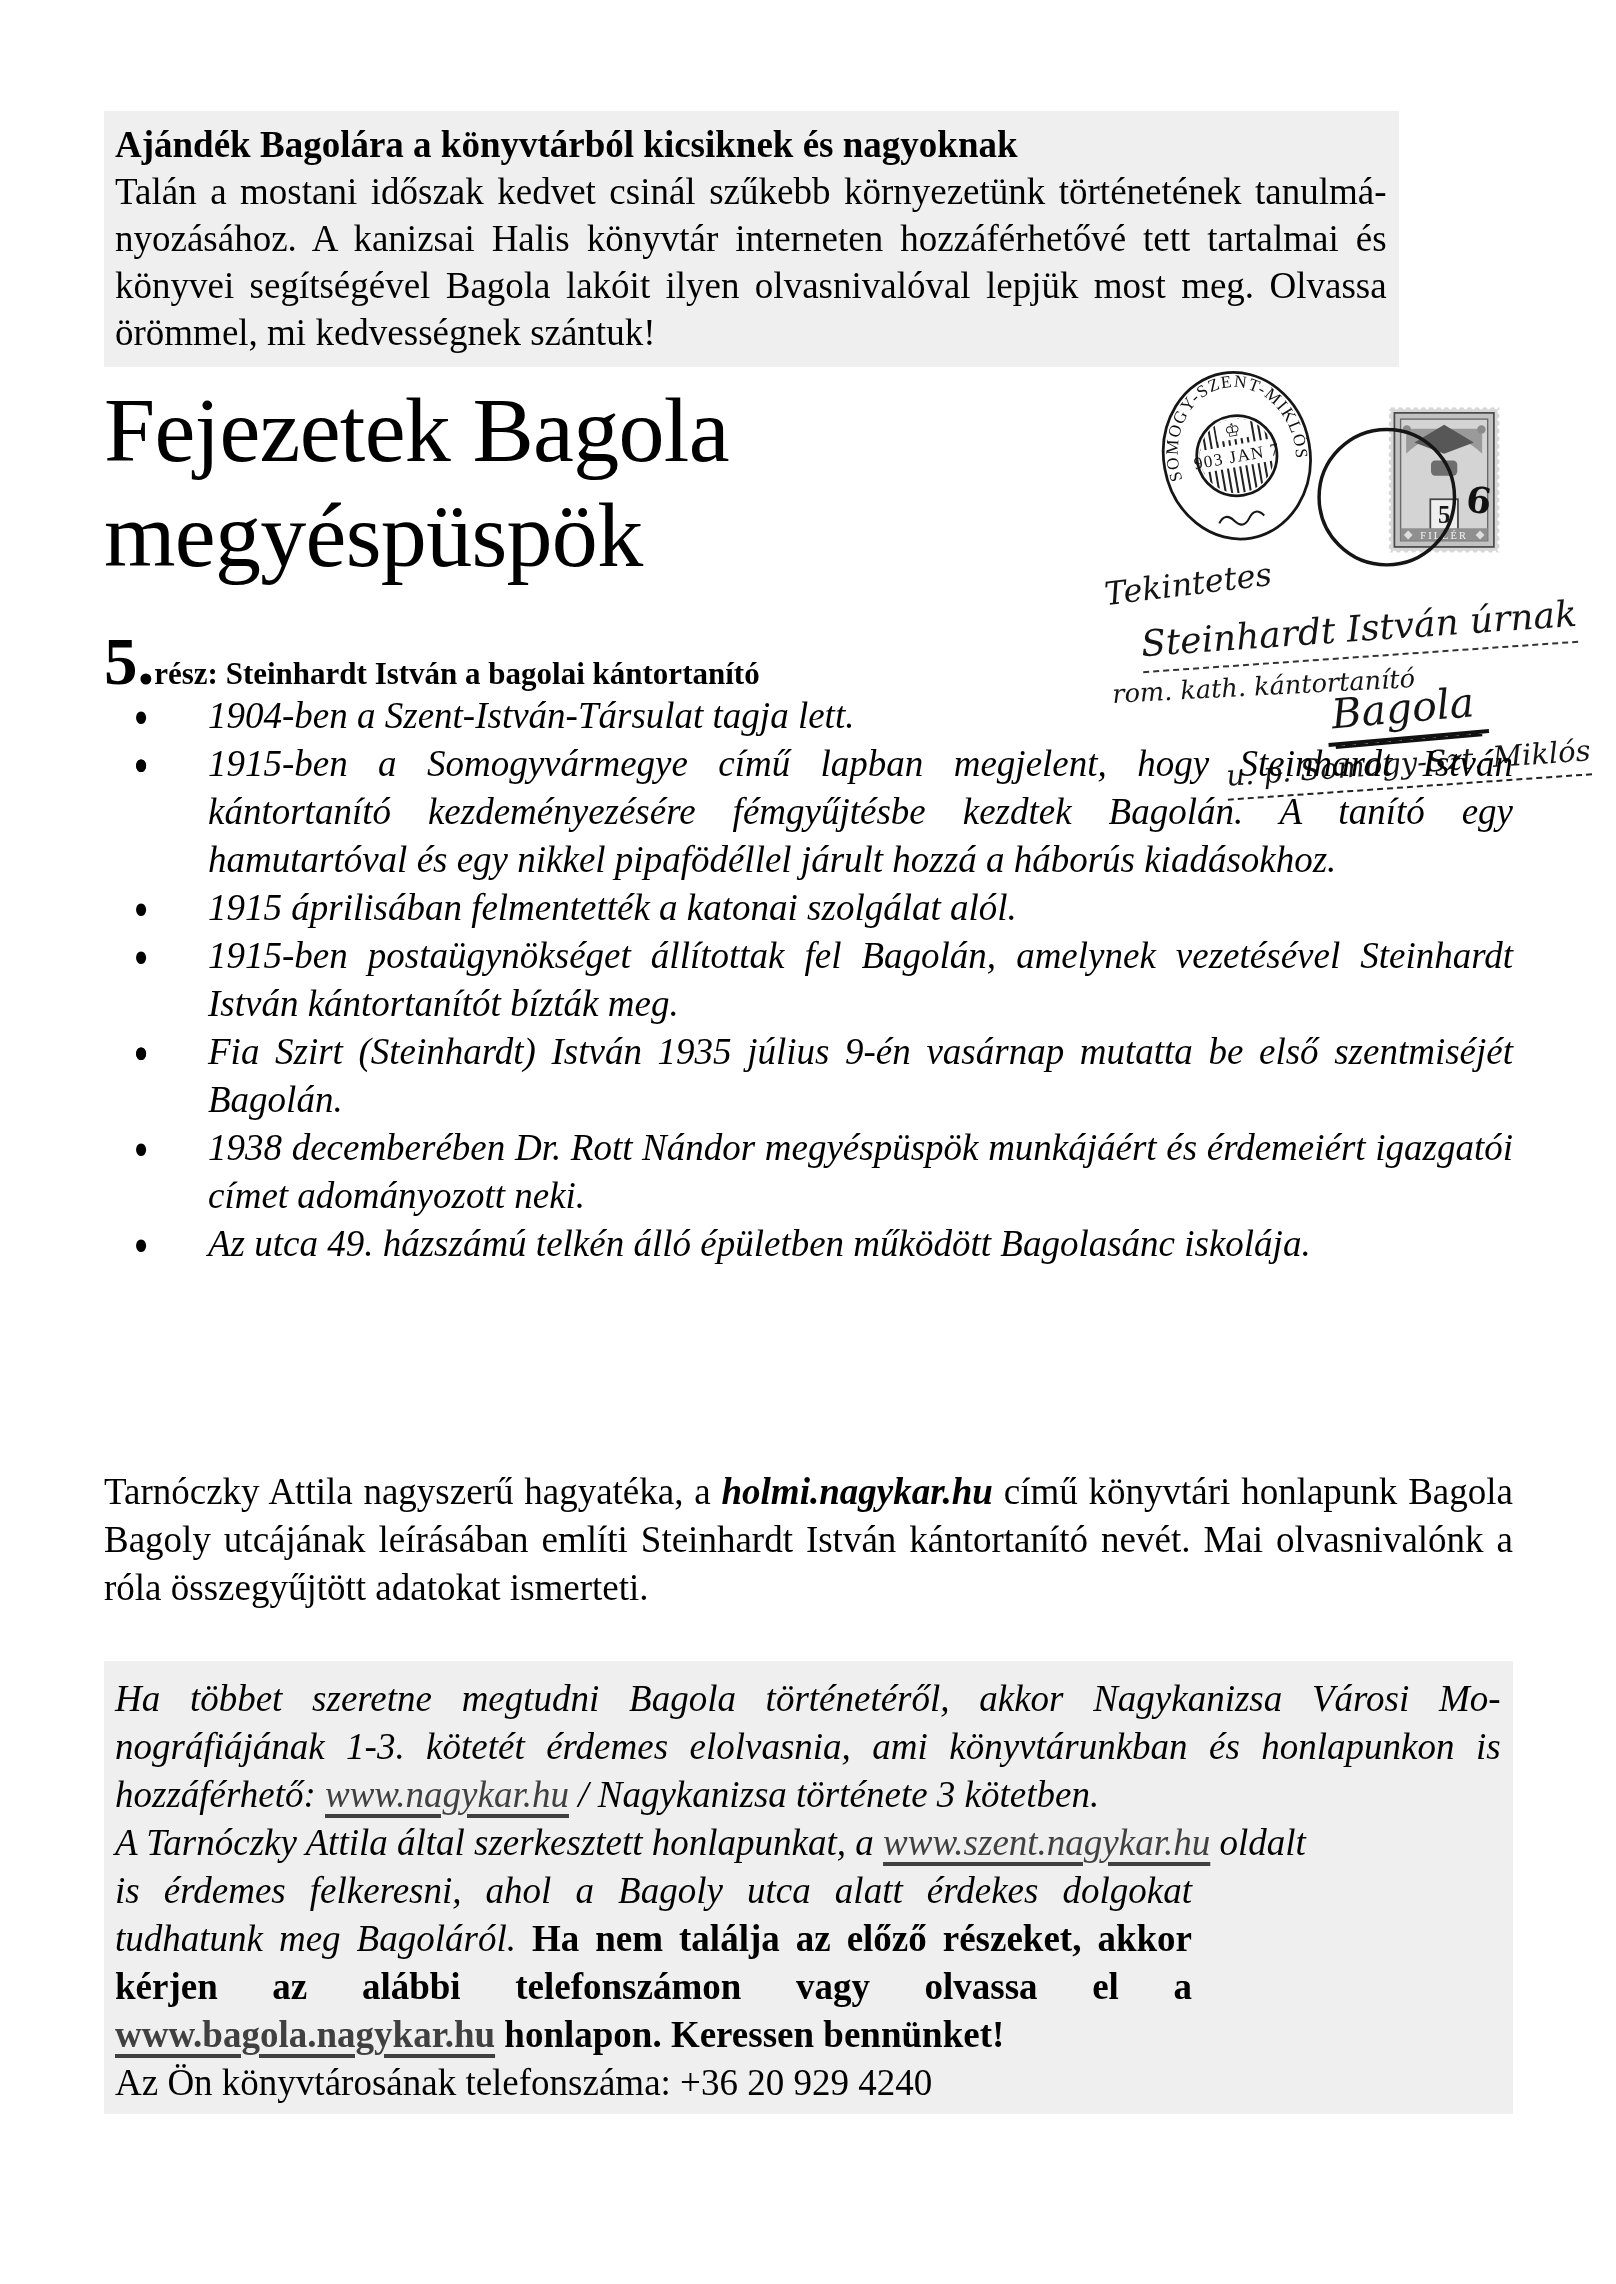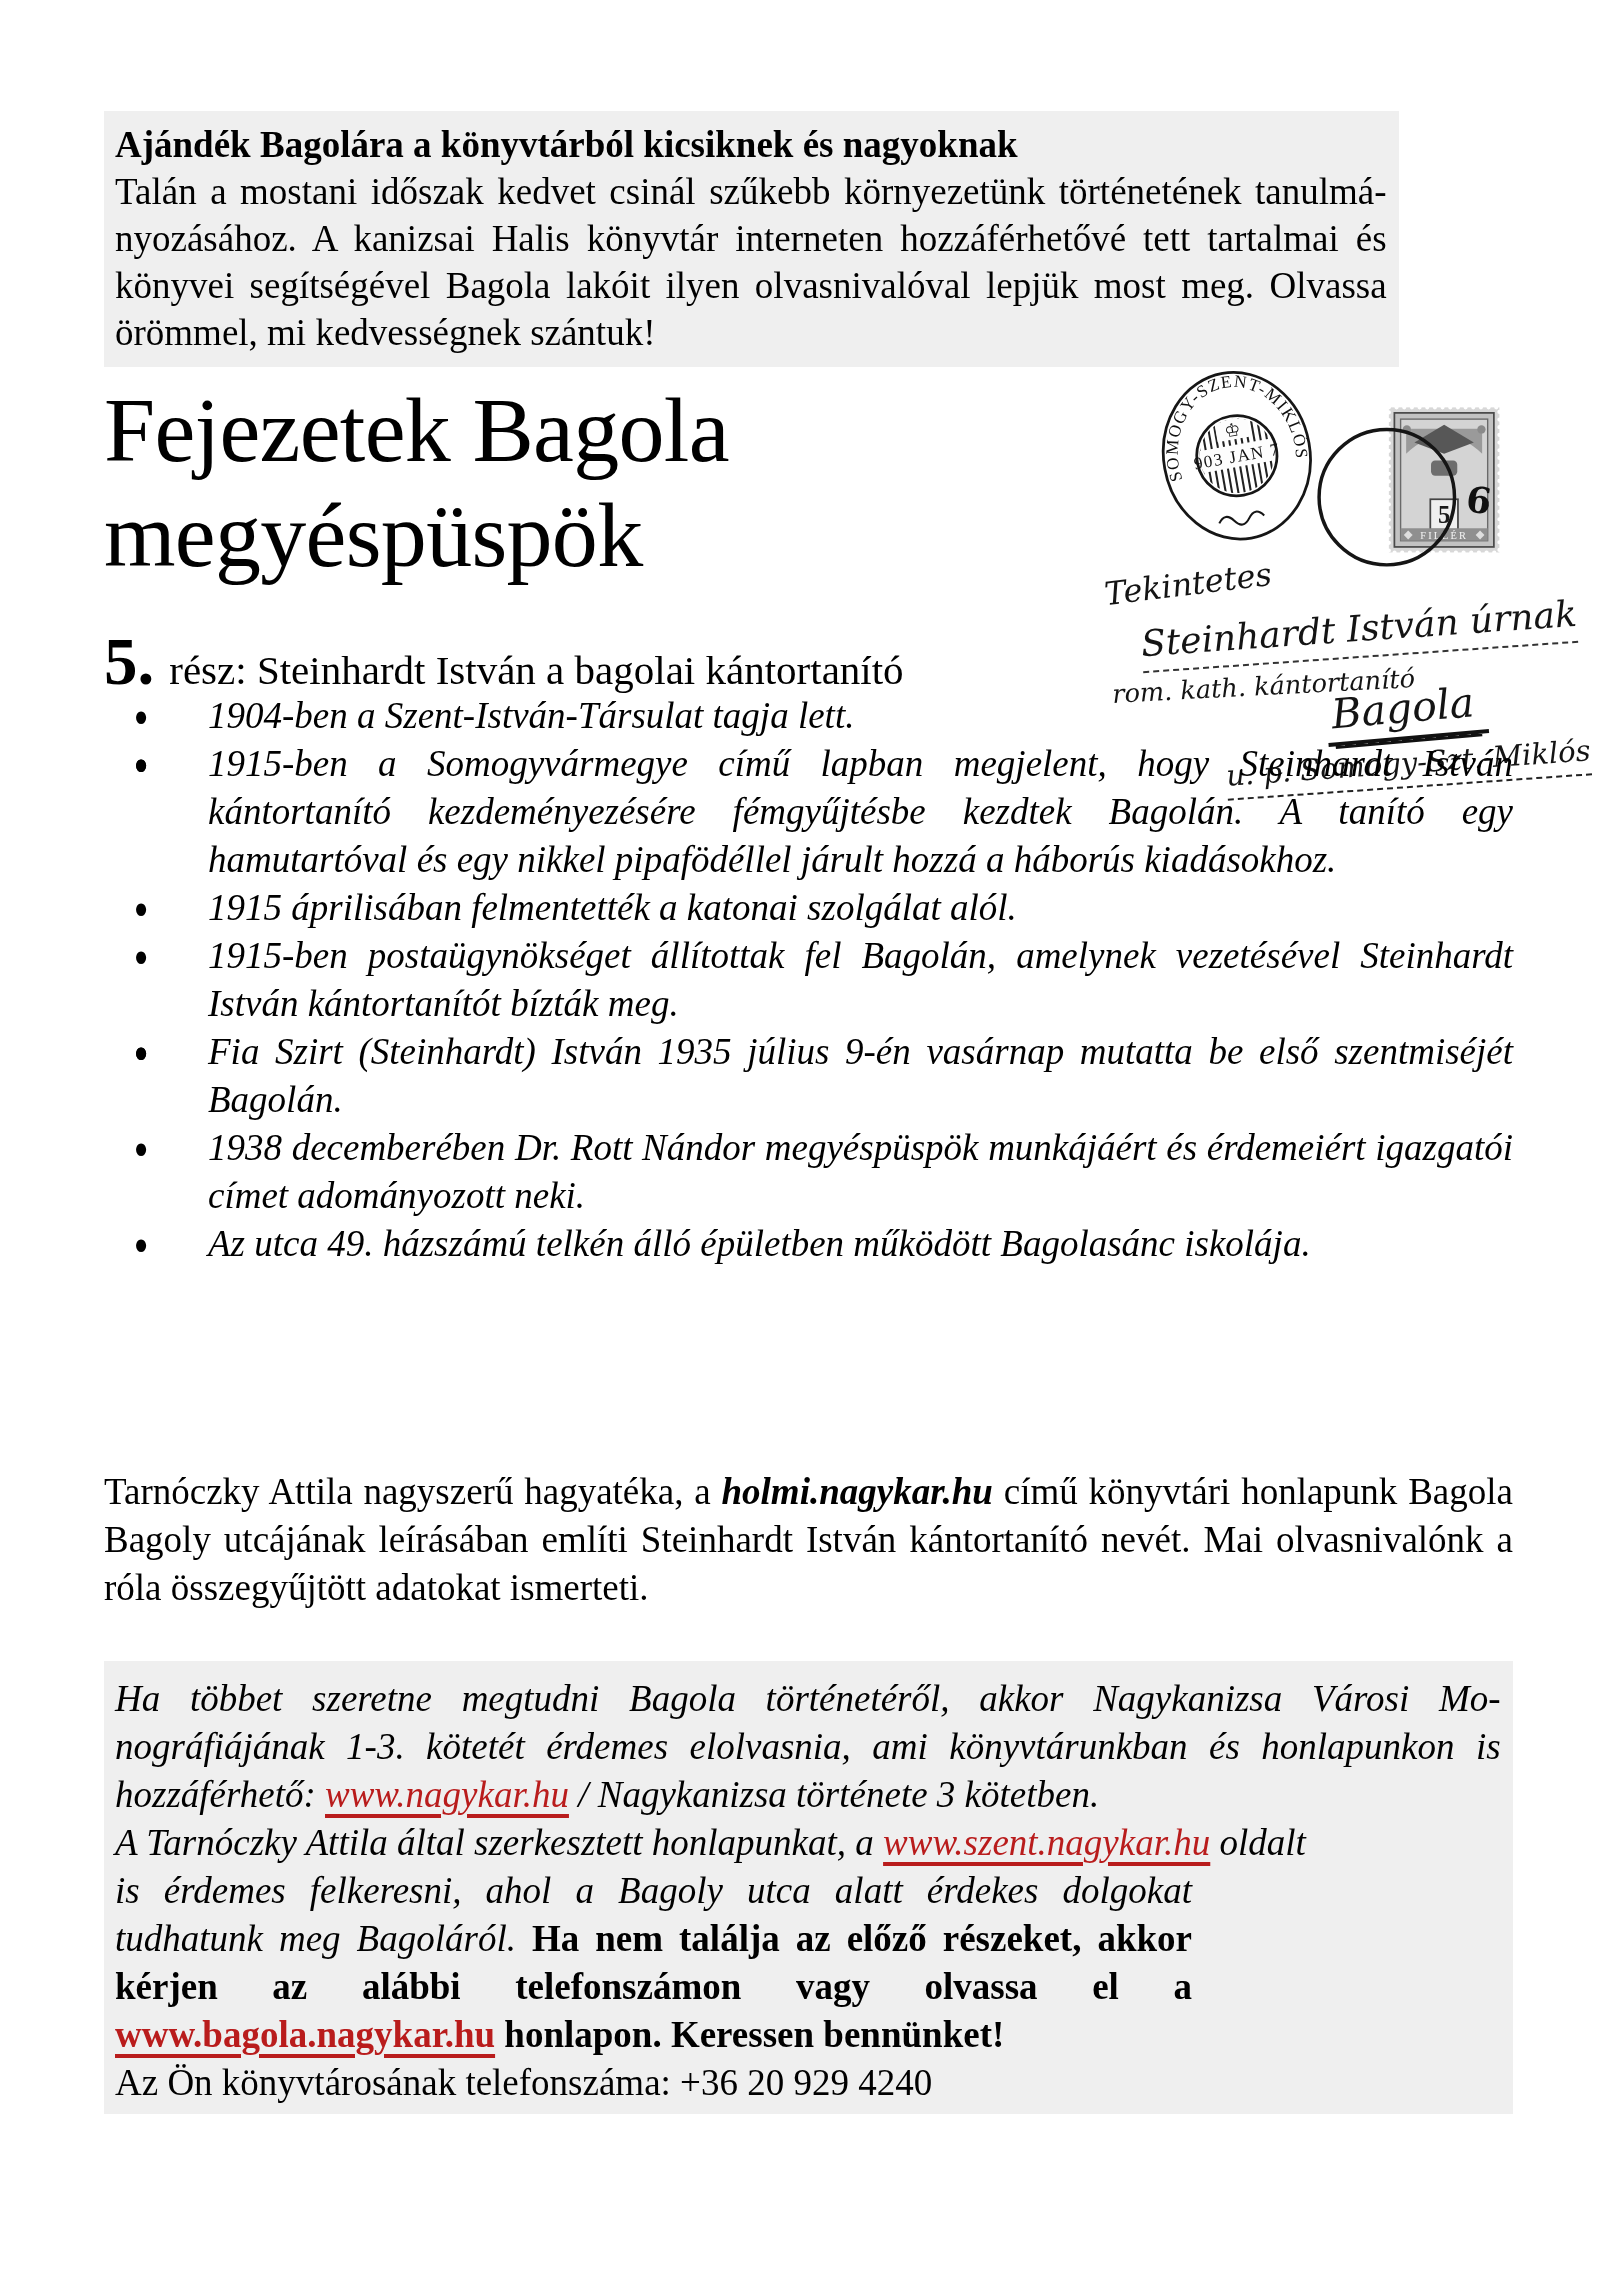--- a/index.html
+++ b/index.html
@@ -30,21 +30,21 @@
   
   .main-title {
     left: 104px; top: 378px; width: 1036px;
     font-size: 92px; font-weight: normal; line-height: 105px;
     letter-spacing: -0.7px;
   }
 
   
   .part-heading { left: 104px; top: 623px; width: 1036px; white-space: nowrap; }
   .part-heading .num  { font-size: 67px; font-weight: bold; }
-  .part-heading .rest { font-size: 41px; font-weight: normal; margin-left: 15px; }
+  .part-heading .rest { font-size: 31px; font-weight: bold; margin-left: 0; }
 
   
   .bullets { left: 104px; top: 692px; width: 1409px; list-style: none; }
   .bullets li {
     position: relative;
     padding-left: 104px;
     font-style: italic;
     font-size: 37px; line-height: 48px;
     text-align: justify;
   }
@@ -66,21 +66,21 @@
     left: 104px; top: 1661px; width: 1409px; height: 453px;
     background: #efefef;
     padding: 14px 12.4px 0 11px;
     font-style: italic; font-size: 37px; line-height: 48px;
   }
   .info-box p { text-align: justify; }
   .info-box .narrow { width: 1077px; }
   .info-box .phone { font-style: normal; text-align: left; }
   .info-box .bold-run { font-weight: bold; font-style: normal; }
   a.doclink {
-    color: #b91c1c; text-decoration: underline;
+    color: #404040; text-decoration: underline;
     text-decoration-thickness: 3.5px; text-underline-offset: 7px;
     cursor: pointer;
   }
   a.doclink.bold { font-weight: bold; font-style: normal; }
 
   
   .logo-wrap {
     position: absolute; right: -3.5px; top: 207px;
     width: 321px; height: 246px; overflow: hidden;
   }

